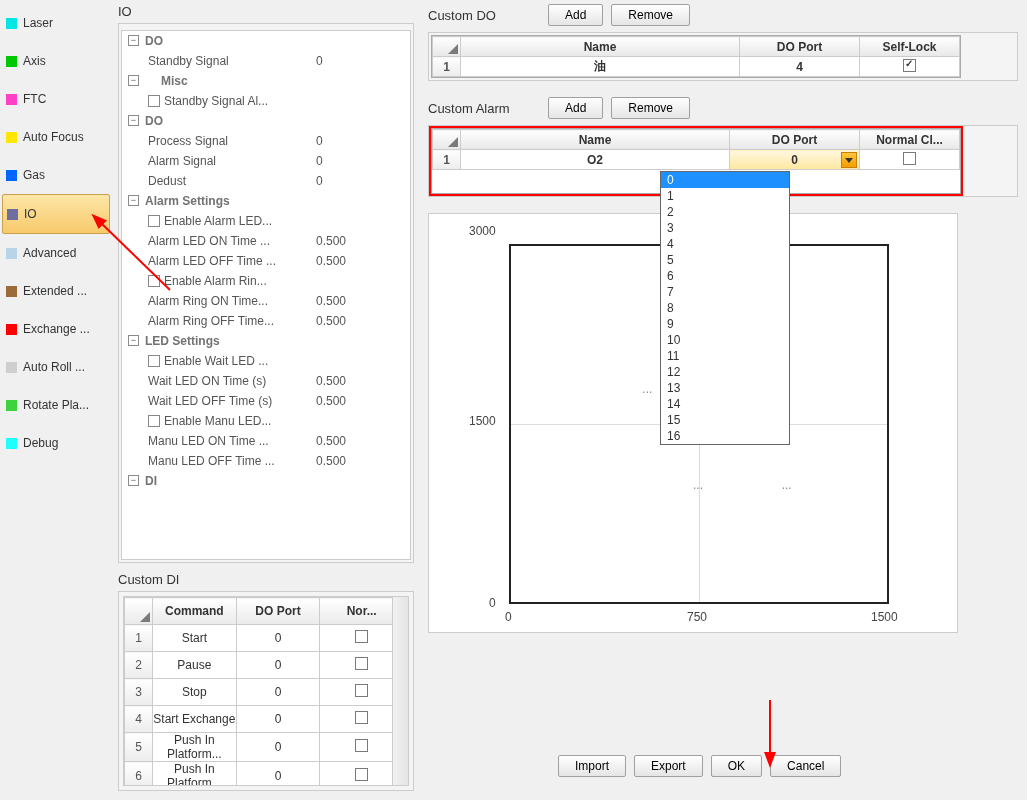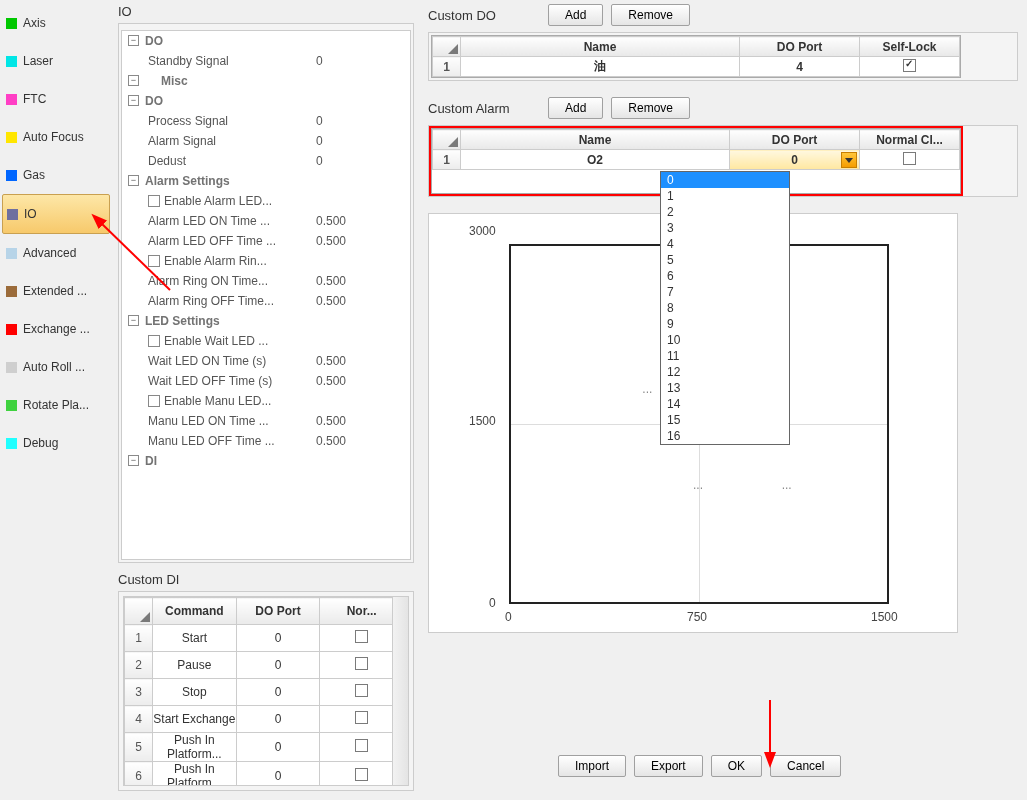--- a/index.html
+++ b/index.html
@@ -246,26 +246,26 @@
   content:""; position:absolute; left:3px; width:8px; height:8px;
 }
 .checkbox-cell { display:inline-block; width:13px;height:13px;border:1px solid #7a7a7a; background:#fff; position: relative; }
 .checkbox-cell.checked::after { content:"✓"; font-size:10px; position:absolute; left:1px; top:-2px; color:#333; }
 </style>
 </head>
 <body>
 
 <div class="sidebar" id="sidebar">
     <div class="sidebar-item">
+      <span class="swatch" style="background: rgb(0, 230, 230);"></span>
+      <span>Laser</span>
+    </div>
+    <div class="sidebar-item">
       <span class="swatch" style="background: rgb(0, 200, 0);"></span>
       <span>Axis</span>
-    </div>
-    <div class="sidebar-item">
-      <span class="swatch" style="background: rgb(0, 230, 230);"></span>
-      <span>Laser</span>
     </div>
     <div class="sidebar-item">
       <span class="swatch" style="background: rgb(255, 63, 197);"></span>
       <span>FTC</span>
     </div>
     <div class="sidebar-item">
       <span class="swatch" style="background: rgb(255, 230, 0);"></span>
       <span>Auto Focus</span>
     </div>
     <div class="sidebar-item">
@@ -310,20 +310,24 @@
           <span class="tree-toggle">−</span>
           <span class="tree-hdr" style="padding-left: 0px;">DO</span>
         </div>
         <div class="tree-row">
           <span class="tree-label">Standby Signal</span>
           <span class="tree-val">0</span>
         </div>
         <div class="tree-row">
           <span class="tree-toggle">−</span>
           <span class="tree-hdr" style="padding-left: 16px;">Misc</span>
+        </div>
+        <div class="tree-row">
+          <span class="tree-label"><span class="tree-check"></span>Standby Signal Al...</span>
+          <span class="tree-val"></span>
         </div>
         <div class="tree-row">
           <span class="tree-toggle">−</span>
           <span class="tree-hdr" style="padding-left: 0px;">DO</span>
         </div>
         <div class="tree-row">
           <span class="tree-label">Process Signal</span>
           <span class="tree-val">0</span>
         </div>
         <div class="tree-row">

